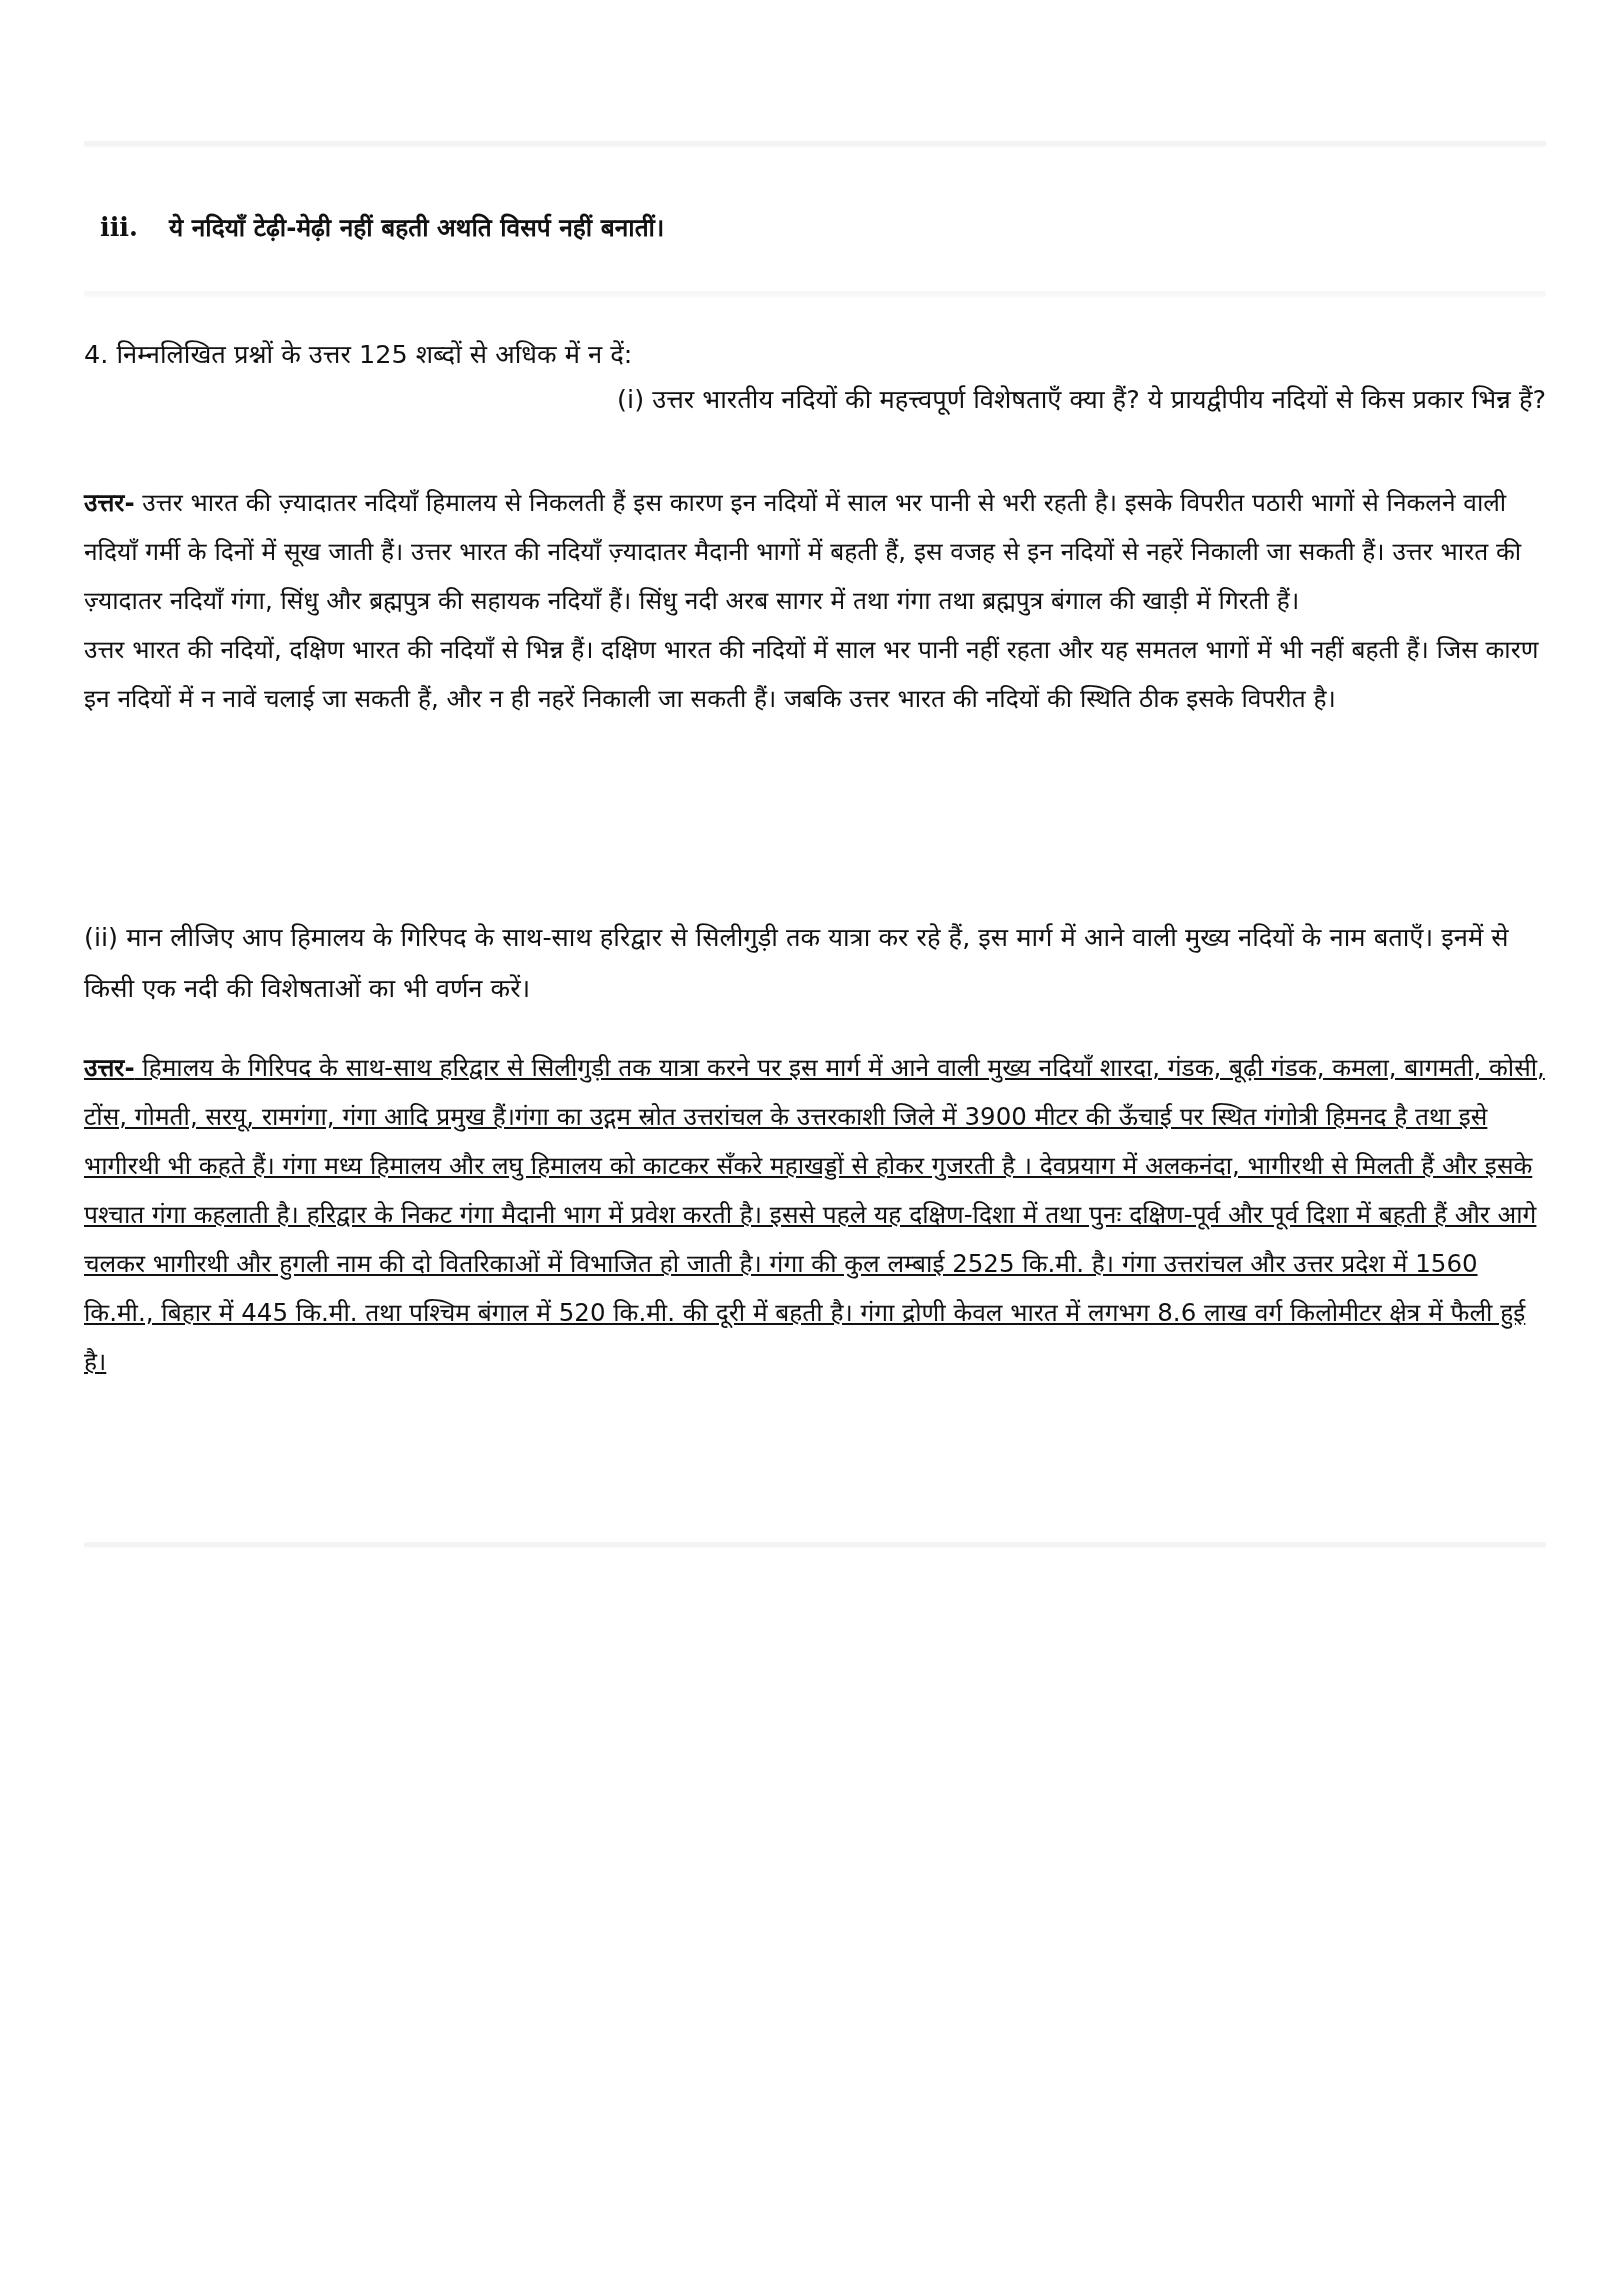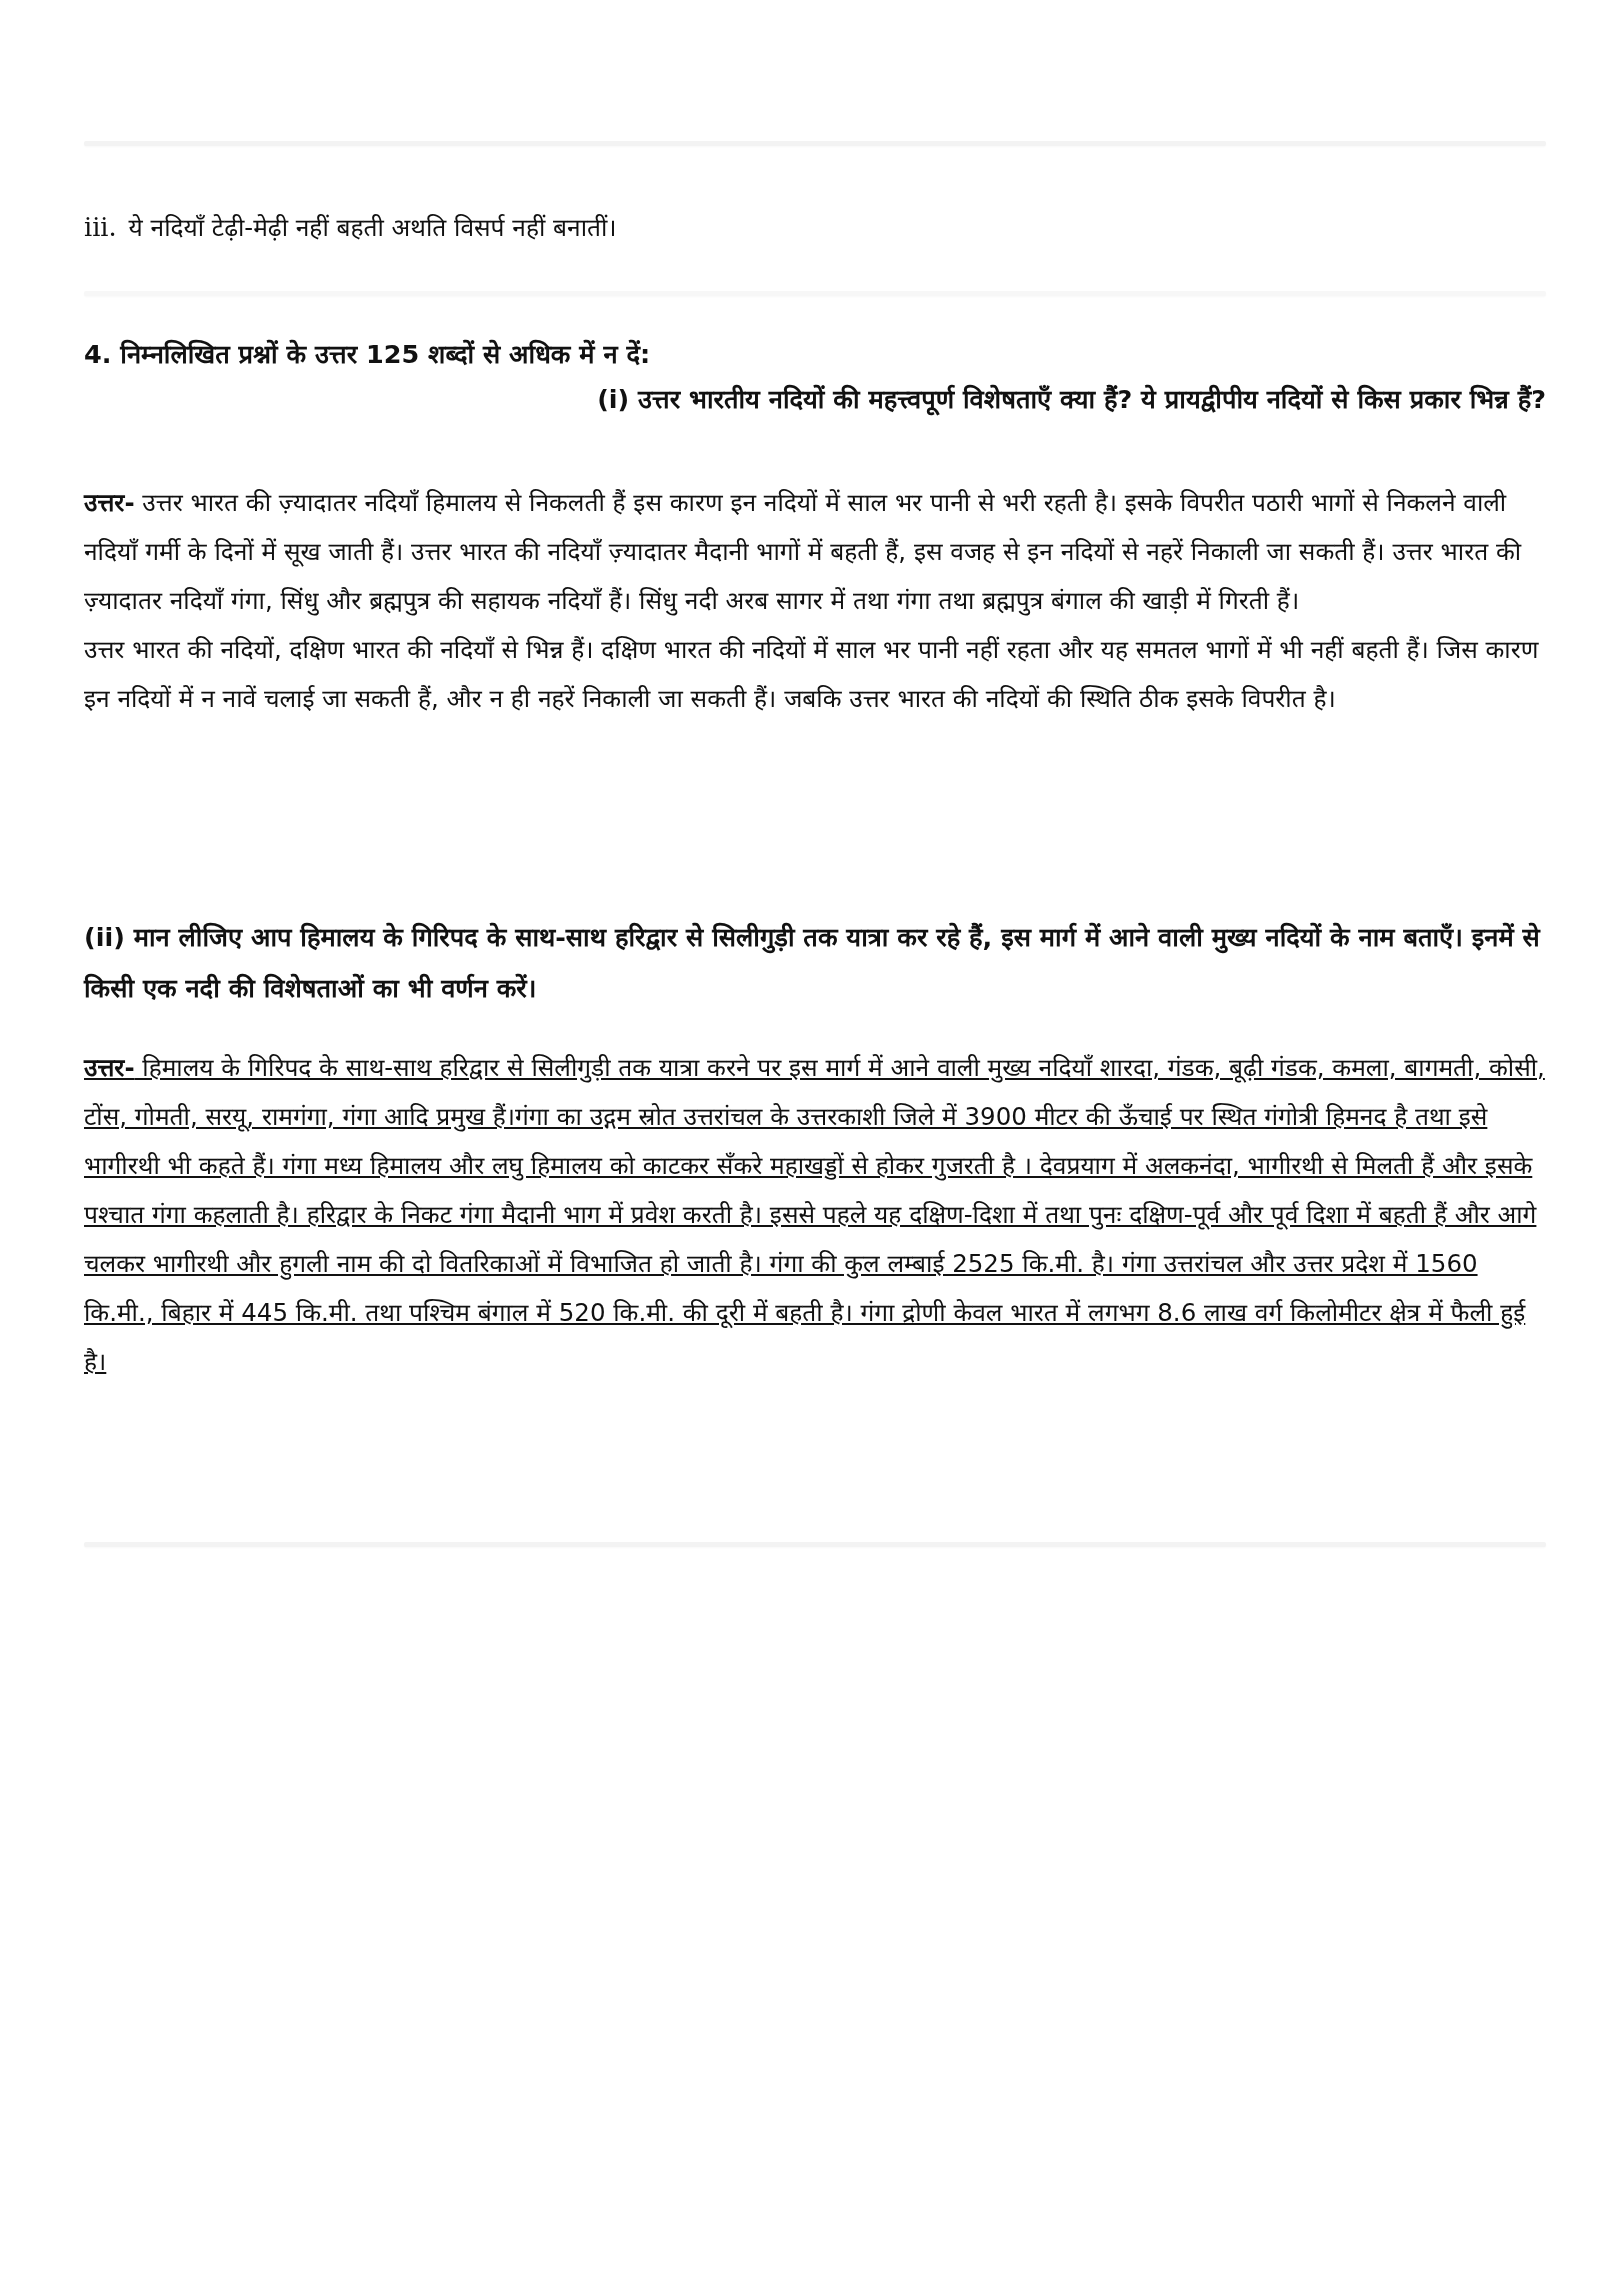--- a/index.html
+++ b/index.html
@@ -27,32 +27,33 @@
       border-radius: 2px;
       box-shadow: 0 1px 2px rgba(0,0,0,0.03);
     }
     .divider.top { position: absolute; top: 141px; left: 0; width: 1462px; }
     .divider.mid { position: absolute; top: 291px; left: 0; width: 1462px; background:#f7f7f7; }
     .divider.bottom { position: absolute; top: 1542px; left: 0; width: 1462px; }
 
     .list-item {
       position: absolute;
       top: 208px;
-      left: 0;
+      left: 16px;
       font-size: 24.5px;
       line-height: 39px;
       display: flex;
-      gap: 12px;
+      gap: 31px;
+      font-weight: bold;
     }
     .list-num { font-family: "DejaVu Serif", "Liberation Serif", serif; font-size: 25.5px; }
 
     .q-heading {
       position: absolute;
       left: 0;
-      font-weight: bold;
+      font-weight: normal;
       font-size: 25.5px;
       line-height: 43px;
       width: 1462px;
     }
     .q-heading.h4 { top: 333px; }
     .q-heading.q1 { top: 378px; text-align: right; }
     .q-heading.q2 { top: 912px; line-height: 51px; }
 
     .answer {
       position: absolute;

